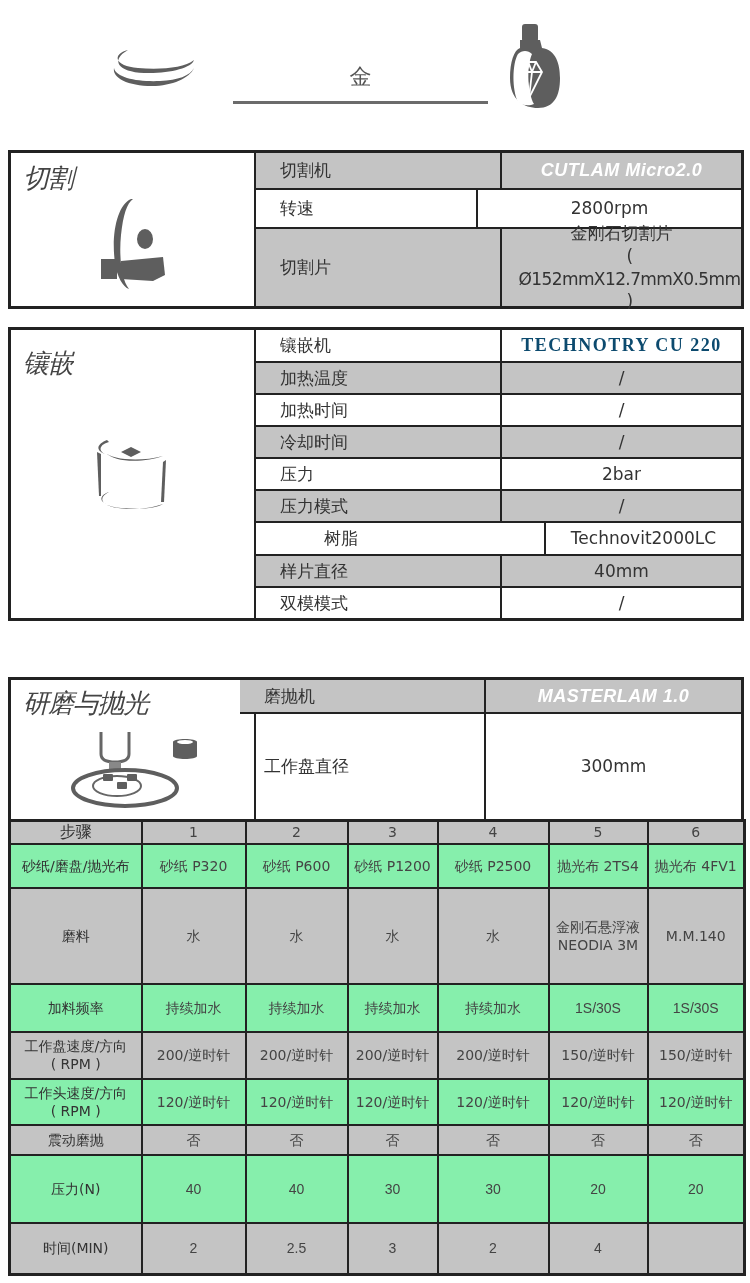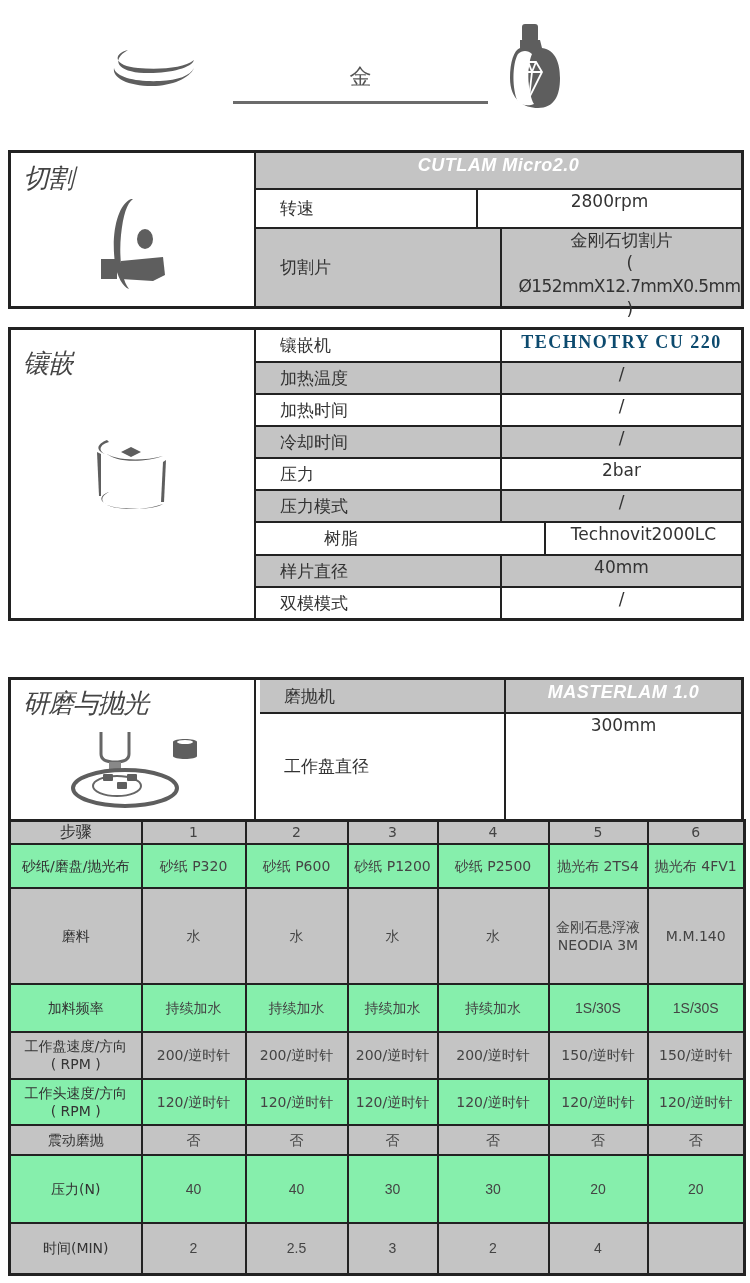--- a/index.html
+++ b/index.html
@@ -11,21 +11,21 @@
   .hdr-line { left: 233px; top: 101px; width: 255px; height: 3px; background: #6b6b6b; }
   
   .panel { position: absolute; border: 3px solid #222; box-sizing: border-box; background: #fff; }
   .panel-left { position: absolute; left: 0; top: 0; bottom: 0; border-right: 2px solid #222; box-sizing: border-box; }
   .section-title { position: absolute; left: 12px; top: 8px; font-size: 26px; font-style: italic; color: #444; letter-spacing: -1px; }
   .rows { position: absolute; top: 0; right: 0; bottom: 0; }
   .row { position: absolute; left: 0; right: 0; display: flex; border-bottom: 2px solid #222; box-sizing: border-box; }
   .row:last-child { border-bottom: none; }
   .row.gray { background: #c4c4c4; }
   .row .lbl { box-sizing: border-box; border-right: 2px solid #222; padding-left: 24px; display: flex; align-items: center; font-size: 17px; color: #333; }
-  .row .val { flex: 1; display: flex; align-items: flex-start; justify-content: center; text-align: center; font-size: 17px; color: #333; line-height: 1.35; }
+  .row .val { flex: 1; display: flex; align-items: center; justify-content: center; text-align: center; font-size: 17px; color: #333; line-height: 1.35; }
   .brand-italic { font-family: "Liberation Sans", sans-serif; font-weight: bold; font-style: italic; color: #fff; font-size: 18px; letter-spacing: 0.5px; }
   .brand-plain { font-family: Liberation Serif, serif; font-weight: bold; color: #0c4a6e; font-size: 18px; letter-spacing: 1.5px; }
   
   table.grid { position: absolute; left: 8px; top: 819px; width: 735px; border-collapse: collapse; border: 3px solid #222; table-layout: fixed; }
   table.grid td { border: 2px solid #222; text-align: center; font-size: 14px; color: #444; padding: 0 2px; line-height: 1.3; }
   table.grid tr.gray td { background: #c4c4c4; }
   table.grid tr.white td { background: #86efac; }
   table.grid td.rowhead { font-size: 14px; color: #333; }
   .num { font-family: "Liberation Sans", sans-serif; color: #555; font-size: 15px; }
 </style>
@@ -59,20 +59,21 @@
       <svg width="80" height="100" viewBox="0 0 80 100">
         <path d="M32 4 C18 10 12 40 16 68 C18 82 24 92 30 94 C22 84 20 60 22 40 C24 20 28 8 34 4 Z" fill="#5e5e5e"></path>
         <ellipse cx="46" cy="44" rx="8" ry="10" fill="#5e5e5e"></ellipse>
         <rect x="2" y="64" width="16" height="20" fill="#5e5e5e"></rect>
         <path d="M22 66 L64 62 L66 80 L54 86 L22 84 Z" fill="#5e5e5e"></path>
       </svg>
     </div>
   </div>
   <div class="rows" style="left:245px;">
     <div class="row gray" style="top:0;height:37px;">
+      <div class="lbl" style="width:246px;">切割机</div>
       <div class="val">
           <span class="brand-italic">CUTLAM Micro2.0</span>
         </div>
     </div>
     <div class="row" style="top:37px;height:39px;">
       <div class="lbl" style="width:222px;">转速</div>
       <div class="val">2800rpm</div>
     </div>
     <div class="row gray" style="top:76px;height:77px;">
       <div class="lbl" style="width:246px;">切割片</div>
@@ -152,21 +153,21 @@
         <ellipse cx="56" cy="58" rx="52" ry="18" fill="none" stroke="#5e5e5e" stroke-width="4"></ellipse>
         <ellipse cx="48" cy="56" rx="24" ry="10" fill="none" stroke="#666" stroke-width="2"></ellipse>
         <rect x="34" y="44" width="10" height="7" rx="1" fill="#5e5e5e"></rect>
         <rect x="48" y="52" width="10" height="7" rx="1" fill="#5e5e5e"></rect>
         <rect x="58" y="44" width="10" height="7" rx="1" fill="#5e5e5e"></rect>
         <path d="M104 12 C104 8 128 8 128 12 L128 26 C128 30 104 30 104 26 Z" fill="#5e5e5e"></path>
         <ellipse cx="116" cy="12" rx="8" ry="2" fill="#fff"></ellipse>
       </svg>
     </div>
   </div>
-  <div class="rows" style="left:249px;padding-left:22px;">
+  <div class="rows" style="left:229px;padding-left:22px;">
     <div class="row gray" style="top:0;height:34px;">
       <div class="lbl" style="width:246px;">磨抛机</div>
       <div class="val">
           <span class="brand-italic">MASTERLAM 1.0</span>
         </div>
     </div>
     <div class="row" style="top:34px;height:105px;">
       <div class="lbl" style="width:246px;">工作盘直径</div>
       <div class="val">300mm</div>
     </div>

